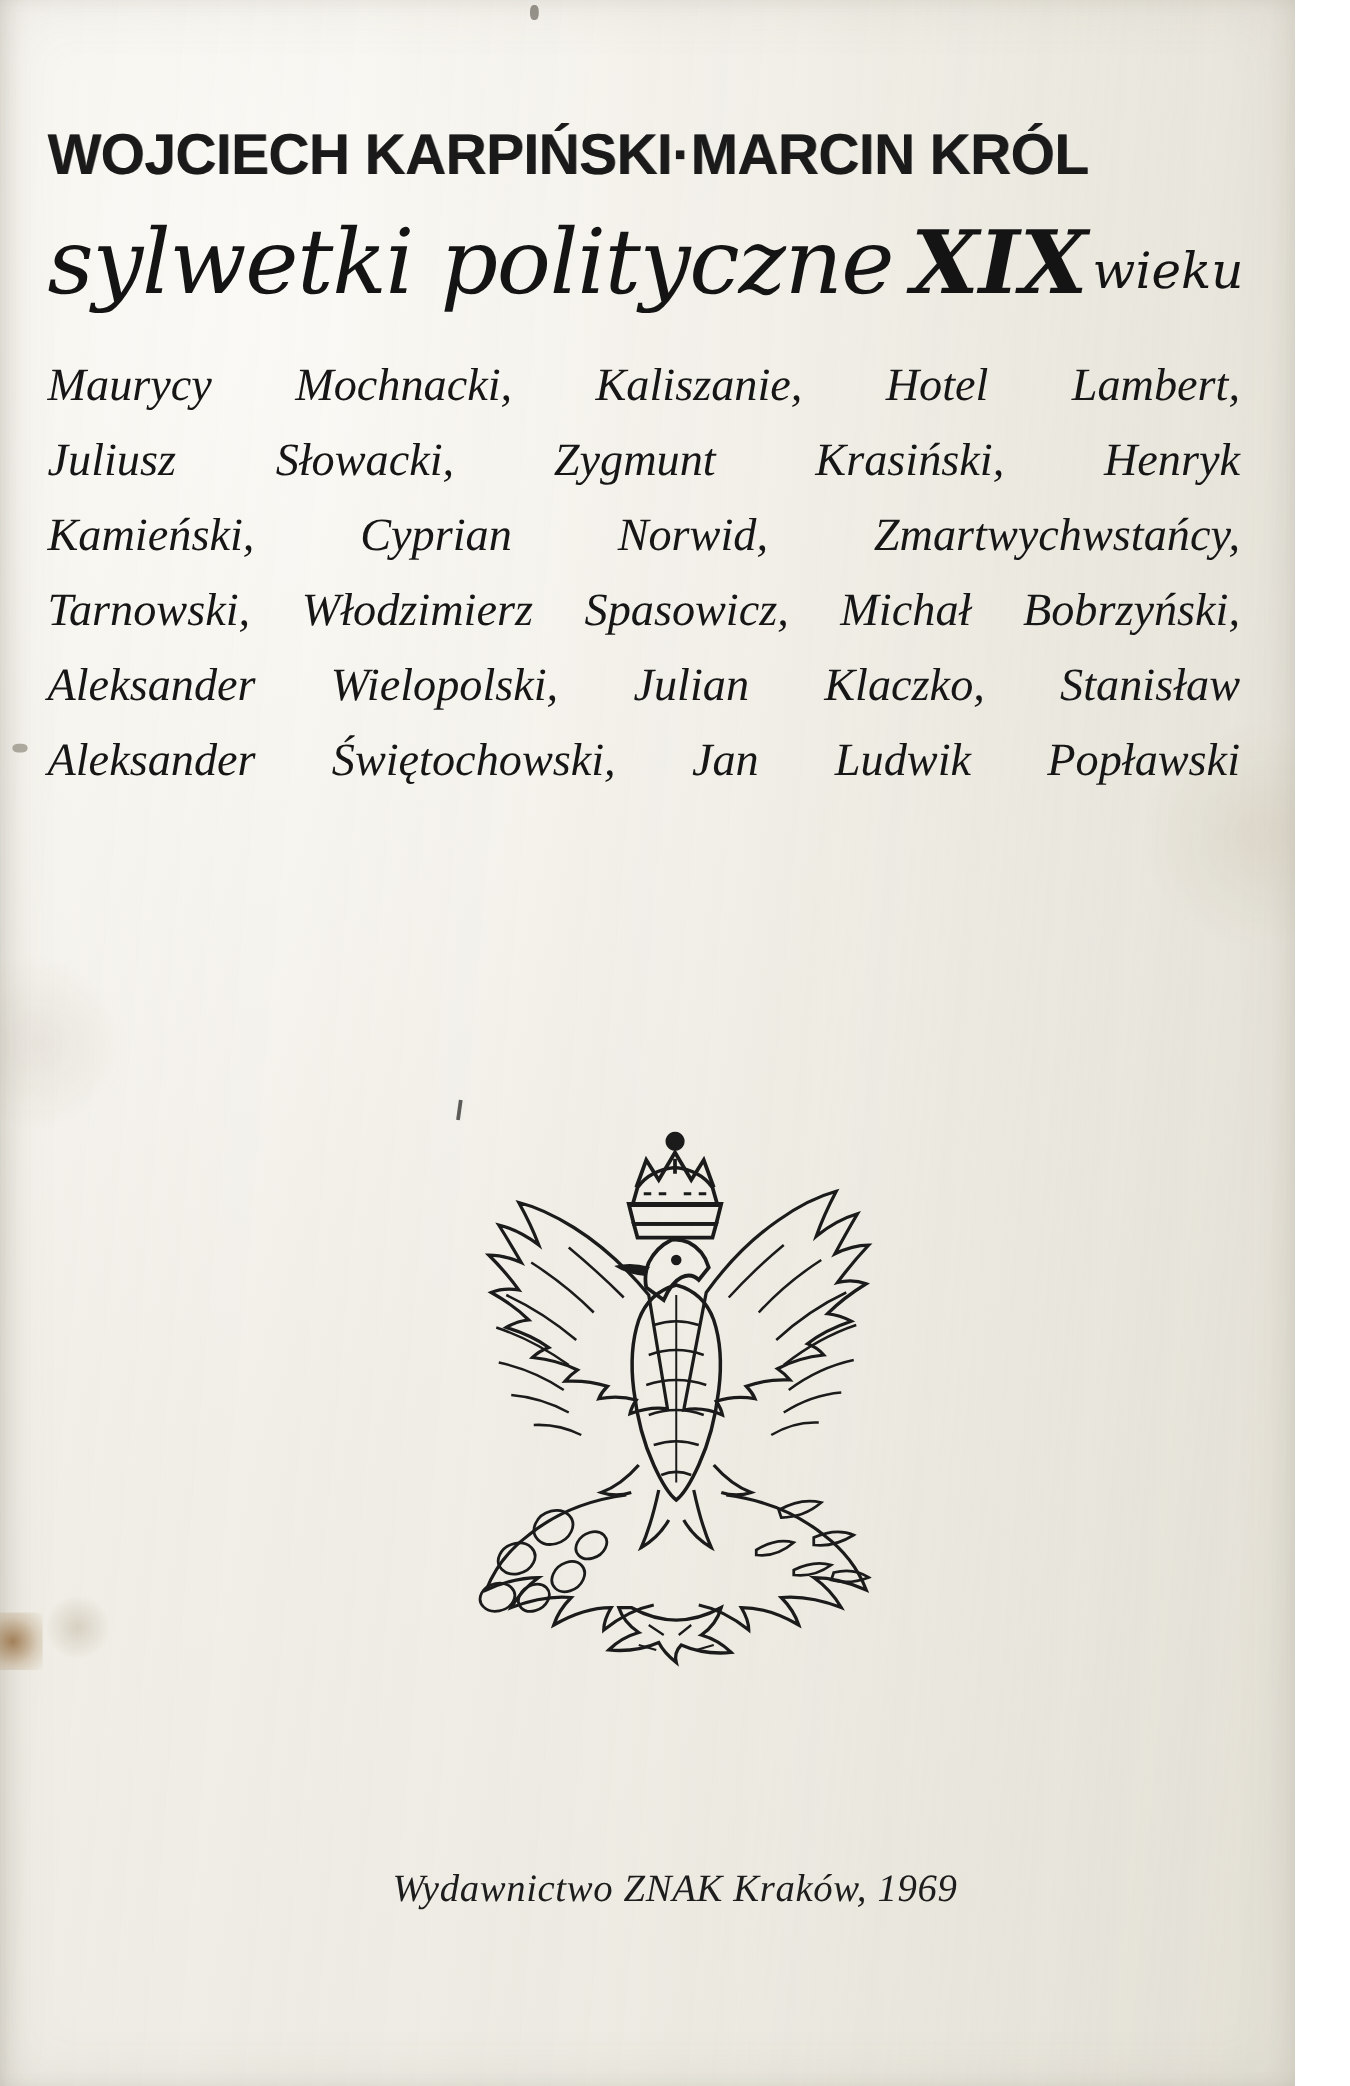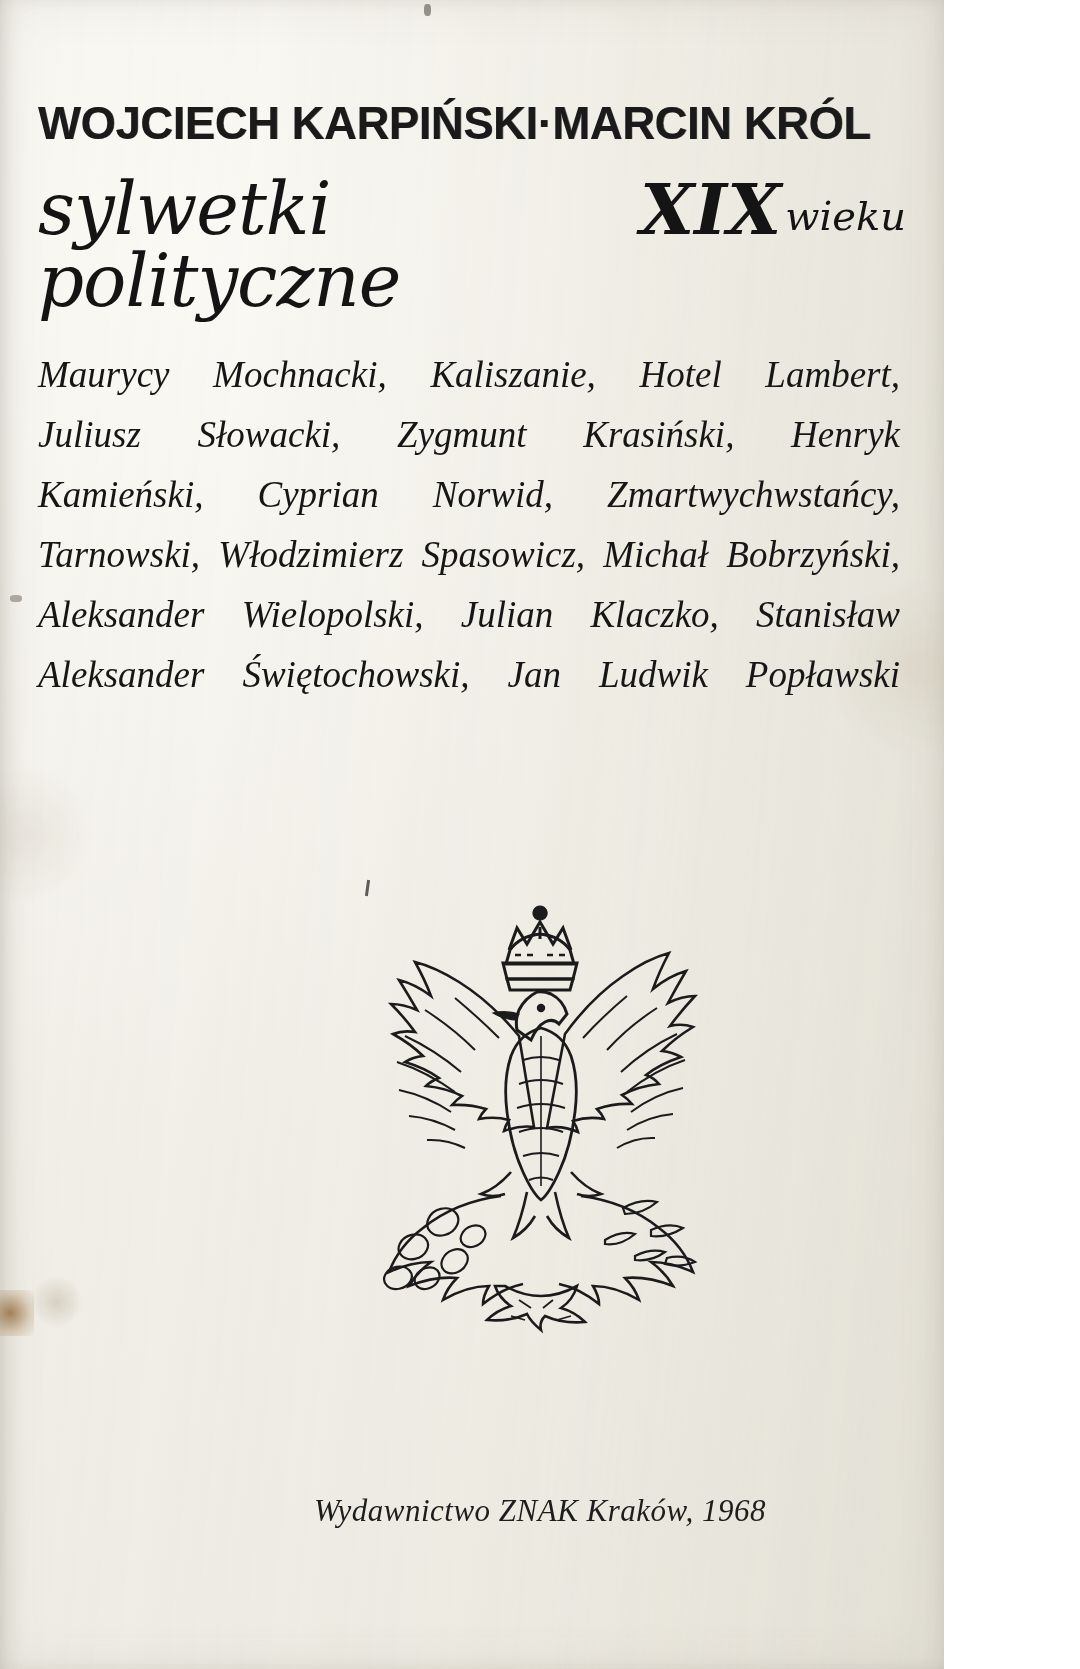--- a/index.html
+++ b/index.html
@@ -9,21 +9,21 @@
   }
   body {
     width: 1080px;
     height: 1669px;
     overflow: hidden;
     font-family: "Liberation Serif", serif;
   }
 
   .page {
     position: relative;
-    width: 944px;
+    width: 1036px;
     height: 1669px;
     background: #f2f0ea;
     background-image:
       radial-gradient(ellipse at 20% 15%, #fbfaf6 0%, #f1efe8 45%, #eceae2 100%);
     overflow: hidden;
   }
 
   
   .grain {
     position: absolute;
@@ -250,15 +250,15 @@
         <path d="M276 396 q46 6 78 32 q24 18 34 44 q-22 -10 -42 -10 q14 10 22 24 q-26 -10 -48 -8 q10 10 14 22 q-24 -14 -46 -14 q6 10 6 18 q-20 -16 -40 -20" fill="none" stroke-width="2.6"></path>
         <path d="M318 408 q18 -10 34 -6 q-14 12 -32 12 z M346 430 q18 -8 32 -2 q-16 10 -32 8 z M362 458 q16 -4 28 4 q-16 6 -30 2 z M330 456 q16 -8 30 -4 q-14 10 -30 8 z M300 440 q16 -10 30 -6 q-14 12 -30 10 z" fill="none" stroke-width="2.2"></path>
 
         <path d="M200 486 q18 10 36 10 q18 0 36 -10 q-4 14 -16 22 q14 4 24 14 q-22 2 -40 -6 q-6 6 -4 14 q-10 -8 -14 -16 q-18 8 -40 6 q10 -10 24 -14 q-12 -8 -16 -20 z" fill="none" stroke-width="2.6"></path>
         <path d="M214 500 l12 8 M248 500 l-10 8 M206 516 l14 4 M266 516 l-14 4" fill="none" stroke-width="1.8"></path>
 
       </g>
     </svg>
   </div>
 
-  <div class="imprint">Wydawnictwo ZNAK Kraków, 1968</div>
+  <div class="imprint">Wydawnictwo ZNAK Kraków, 1969</div>
 
 </div>
 
 </body></html>

